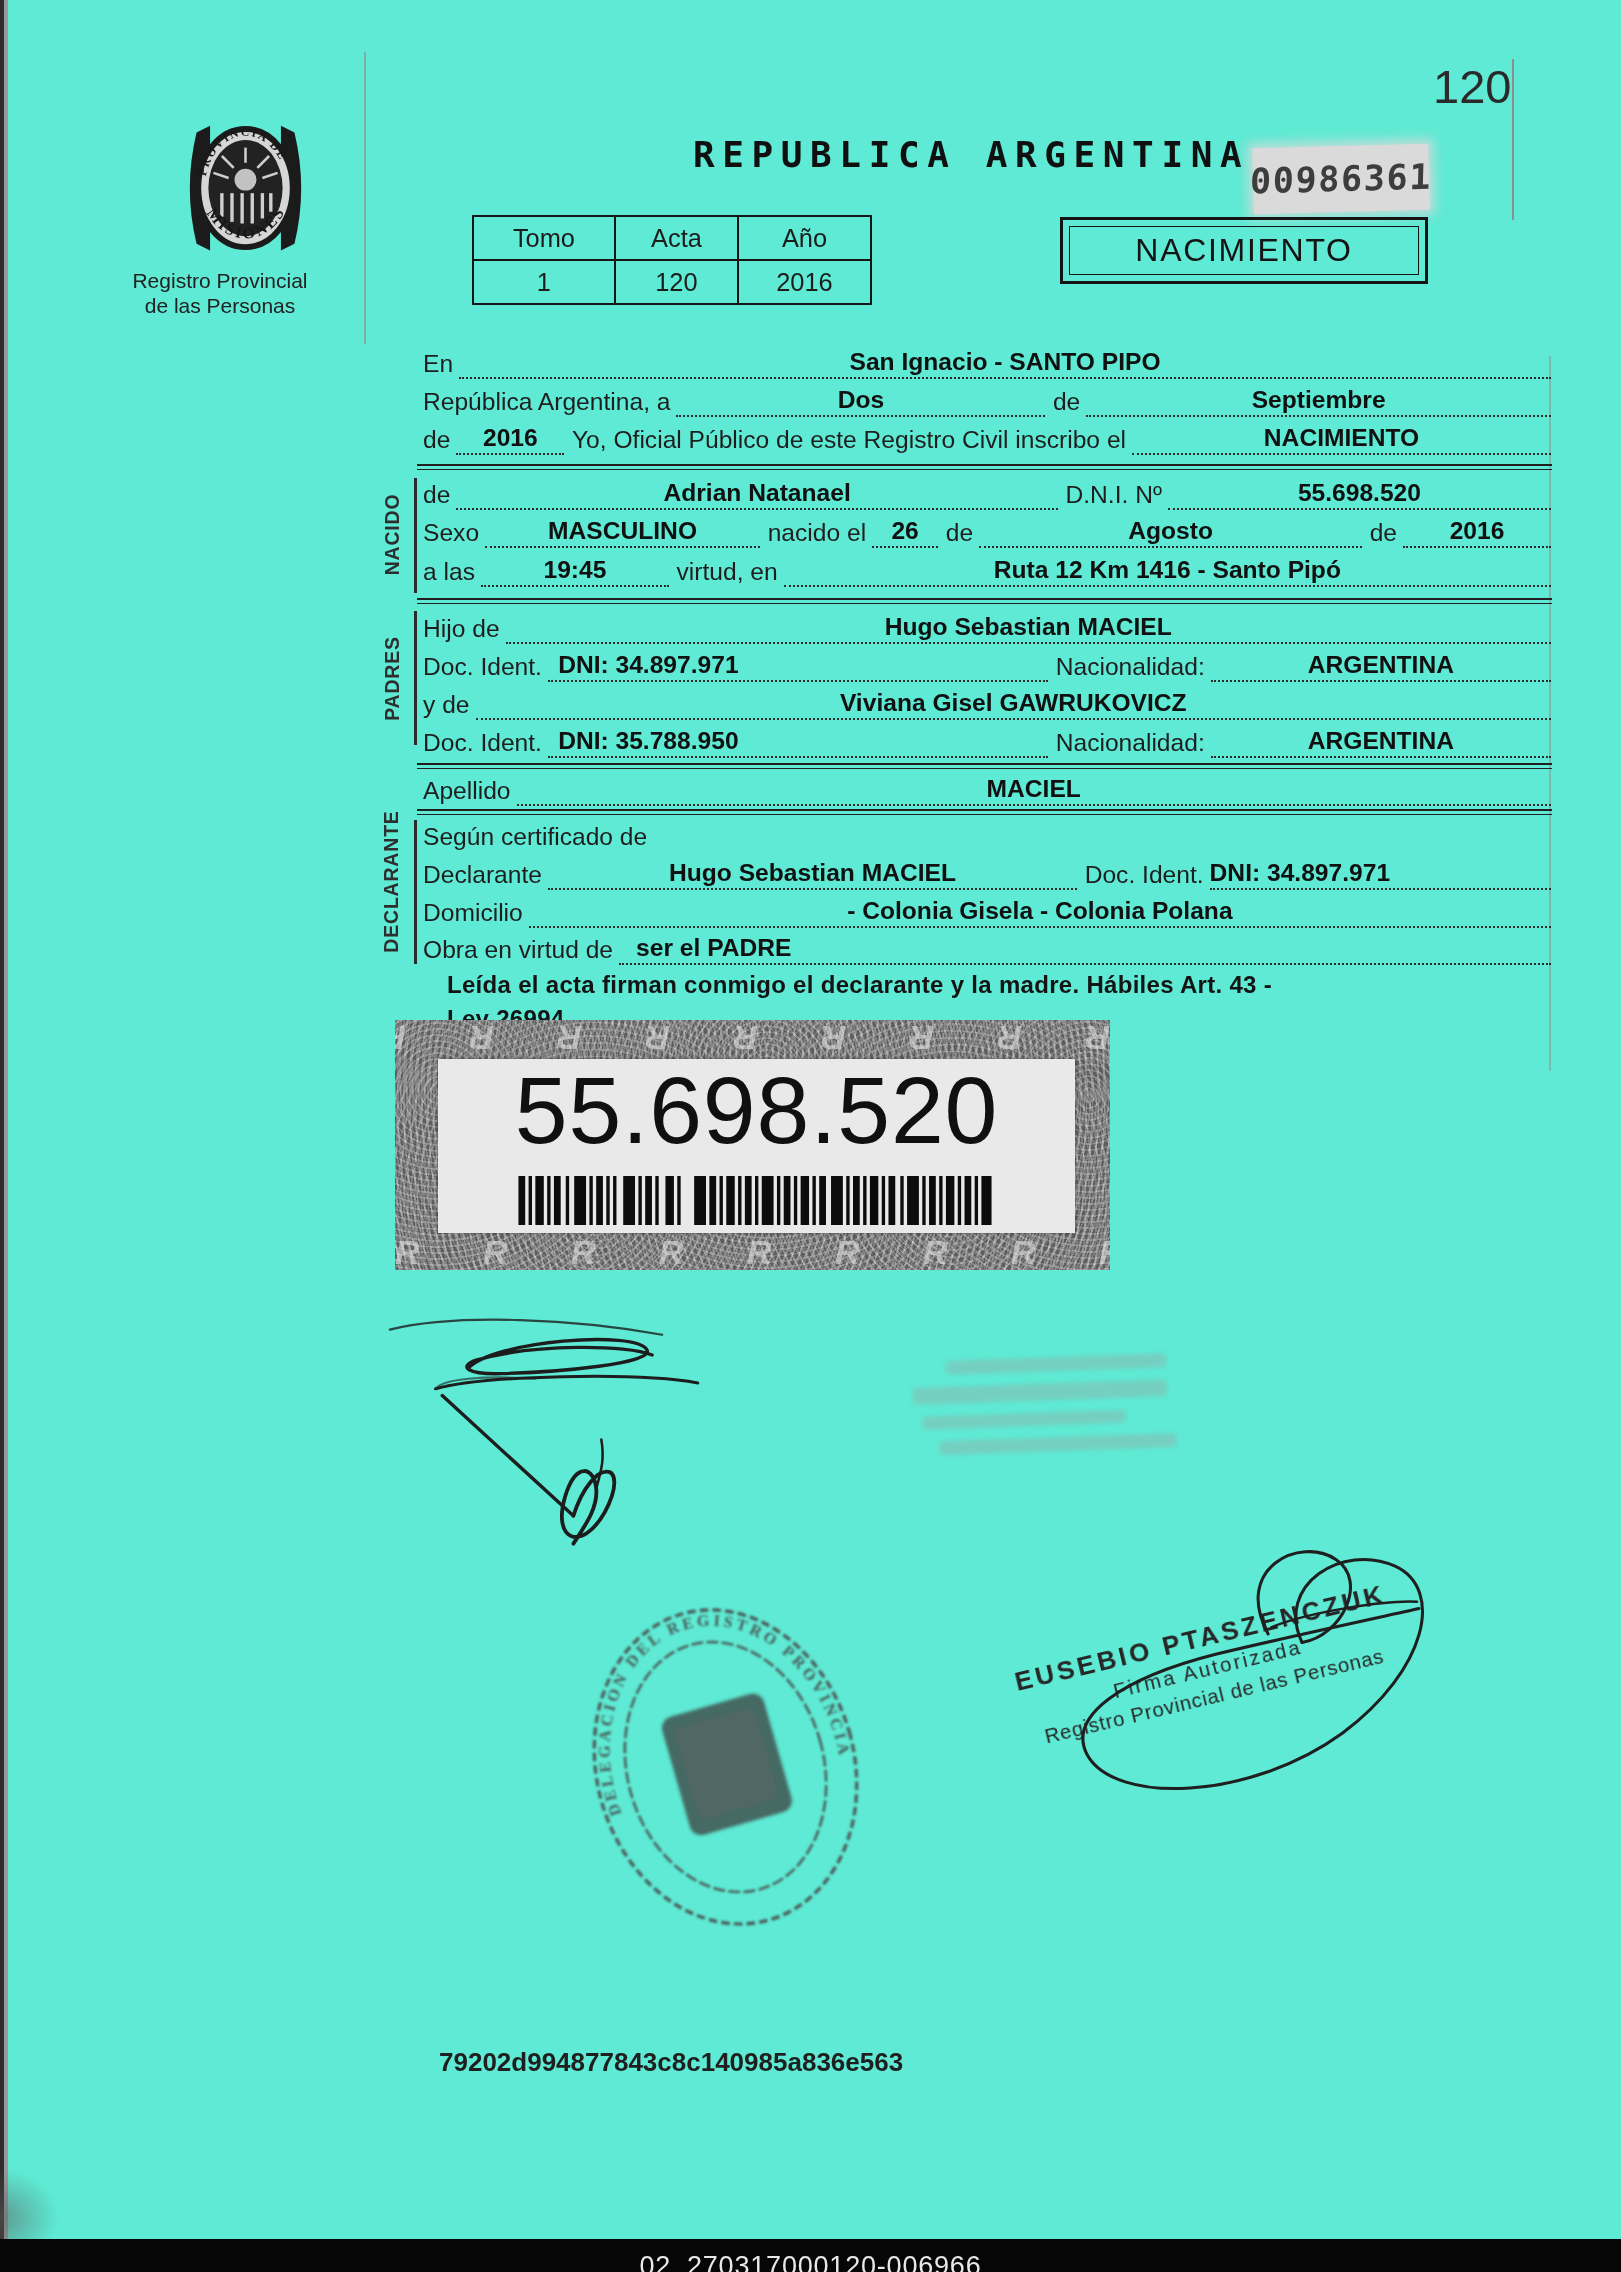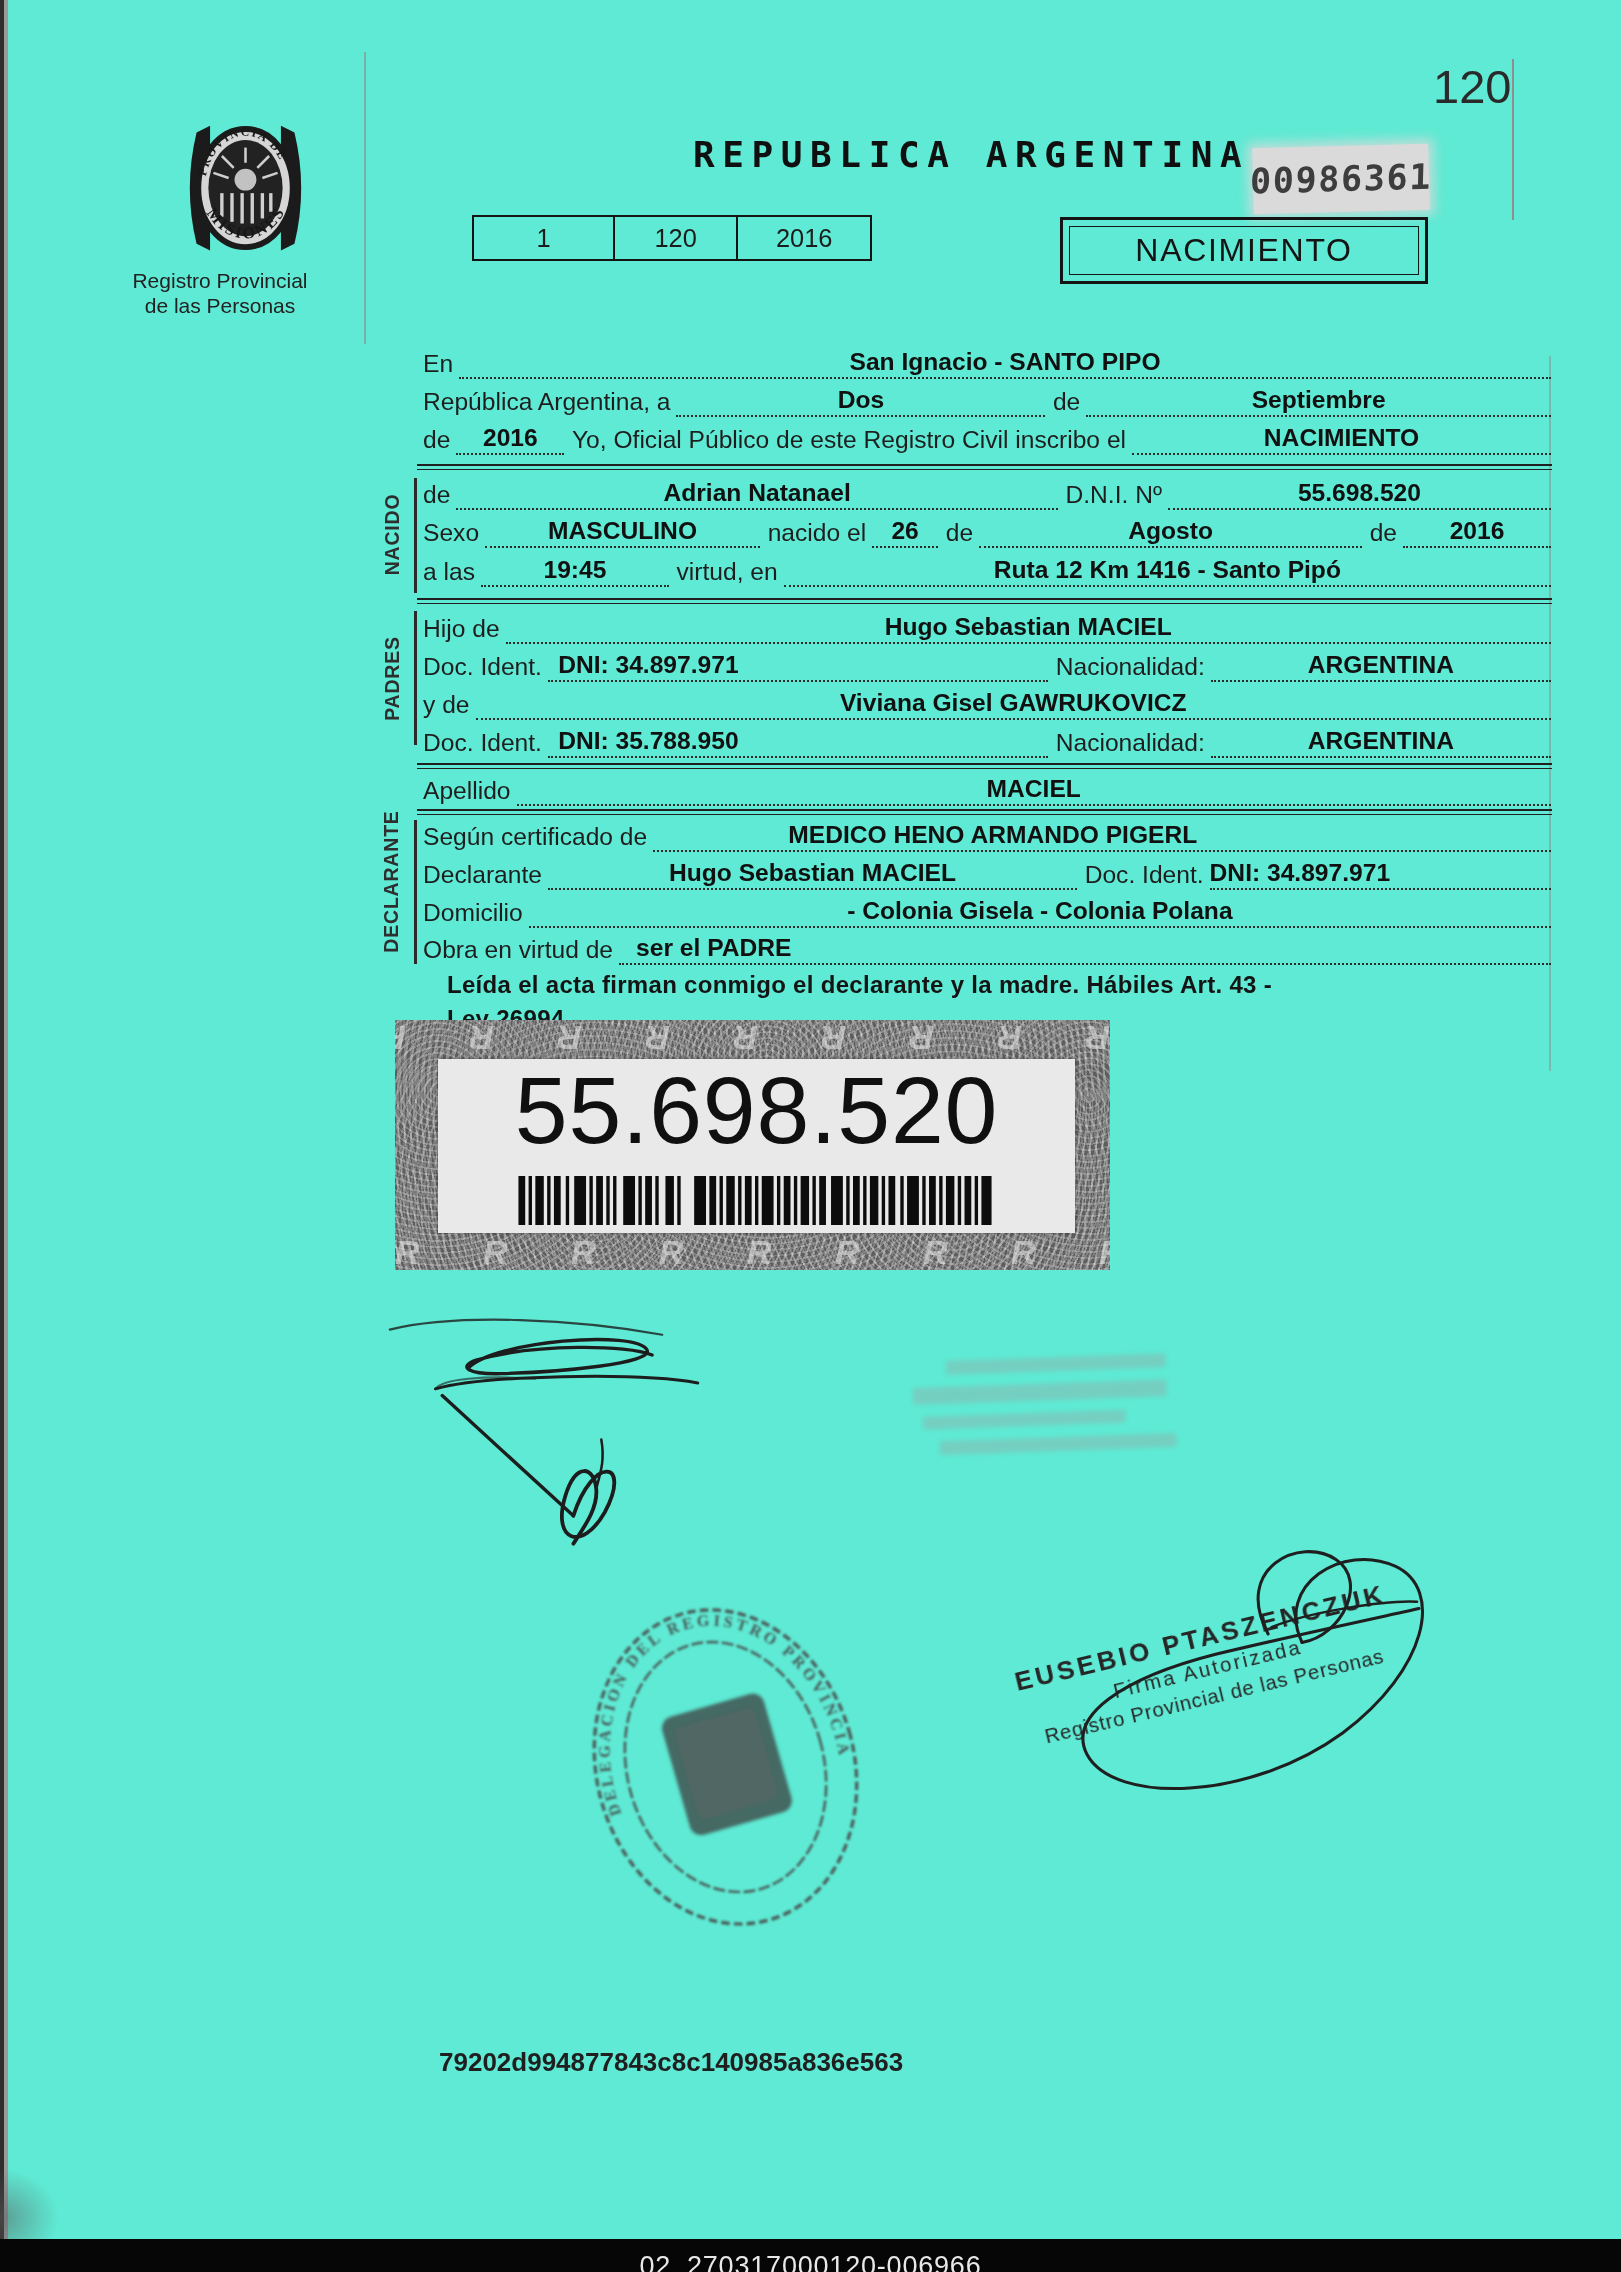--- a/index.html
+++ b/index.html
@@ -130,20 +130,25 @@
     <div>de las Personas</div>
   </div>
 
   <div class="doc-title">REPUBLICA ARGENTINA</div>
   <div class="serial-patch">
     <span>00986361</span>
   </div>
 
   <table class="ref-table">
     <tbody>
+        <tr>
+      <td>Tomo</td>
+      <td>Acta</td>
+      <td>Año</td>
+    </tr>
     <tr>
       <td>1</td>
       <td>120</td>
       <td>2016</td>
     </tr>
   </tbody>
     </table>
 
   <div class="nac-box">NACIMIENTO</div>
 
@@ -272,23 +277,20 @@
       </span>
   </div>
 
   <div class="hrule" style="top:809px"></div>
 
   <div class="side-label" style="left:307px;top:870px;width:169px">DECLARANTE</div>
   <div class="vbar" style="top:820px;height:144px"></div>
 
   <div class="fline" style="top:815px">
     <span class="lbl">Según certificado de</span>
-    <span class="fill">
-        <span class="val left" style="padding-left:135px">MEDICO HENO ARMANDO PIGERL</span>
-      </span>
   </div>
 
   <div class="fline" style="top:853px">
     <span class="lbl">Declarante</span>
     <span class="fill" style="flex-grow:1.55">
         <span class="val">Hugo Sebastian MACIEL</span>
       </span>
     <span class="lbl mid">Doc. Ident.</span>
     <span class="fill">
         <span class="val left">DNI: 34.897.971</span>

